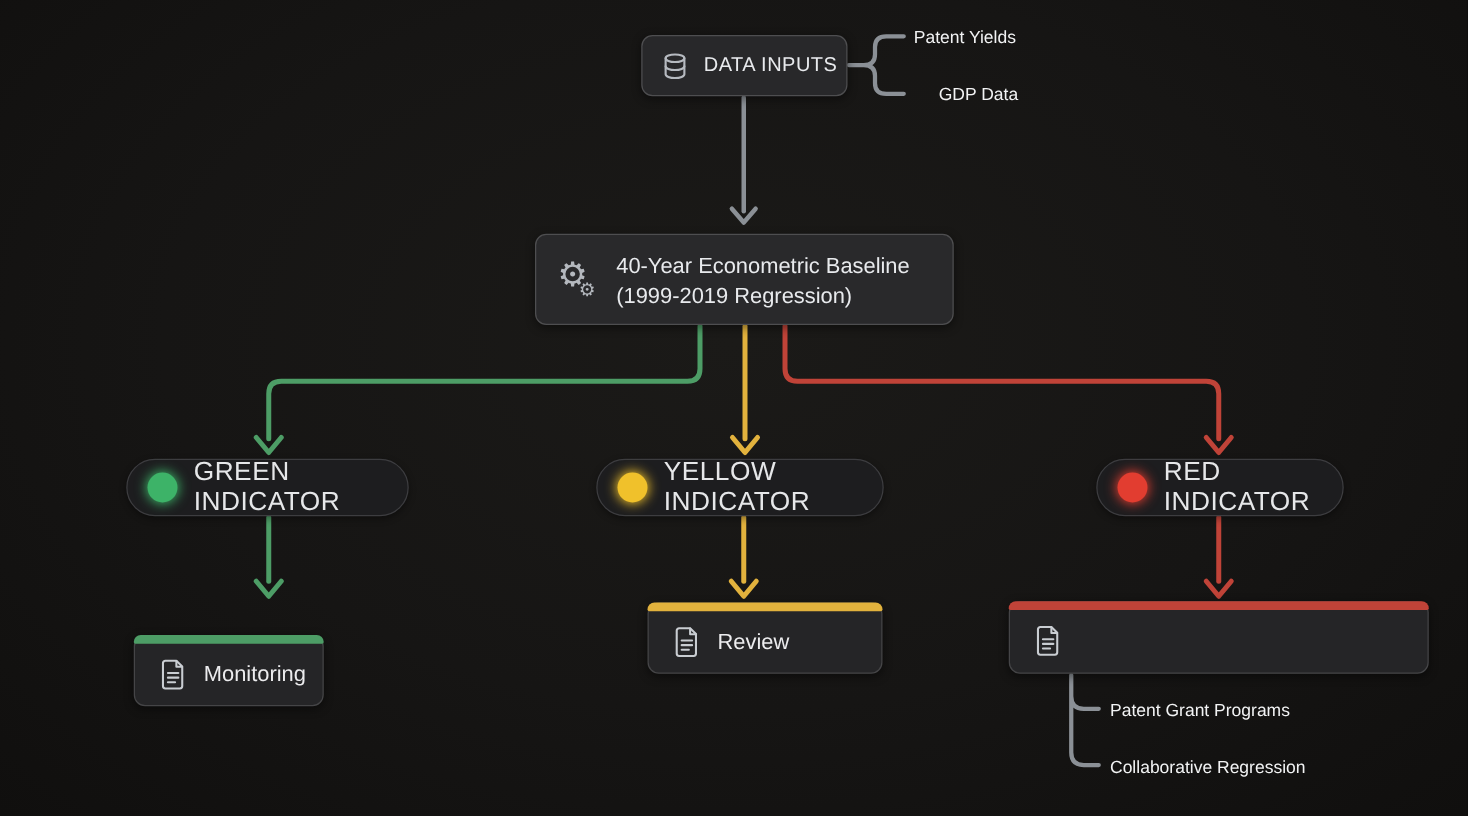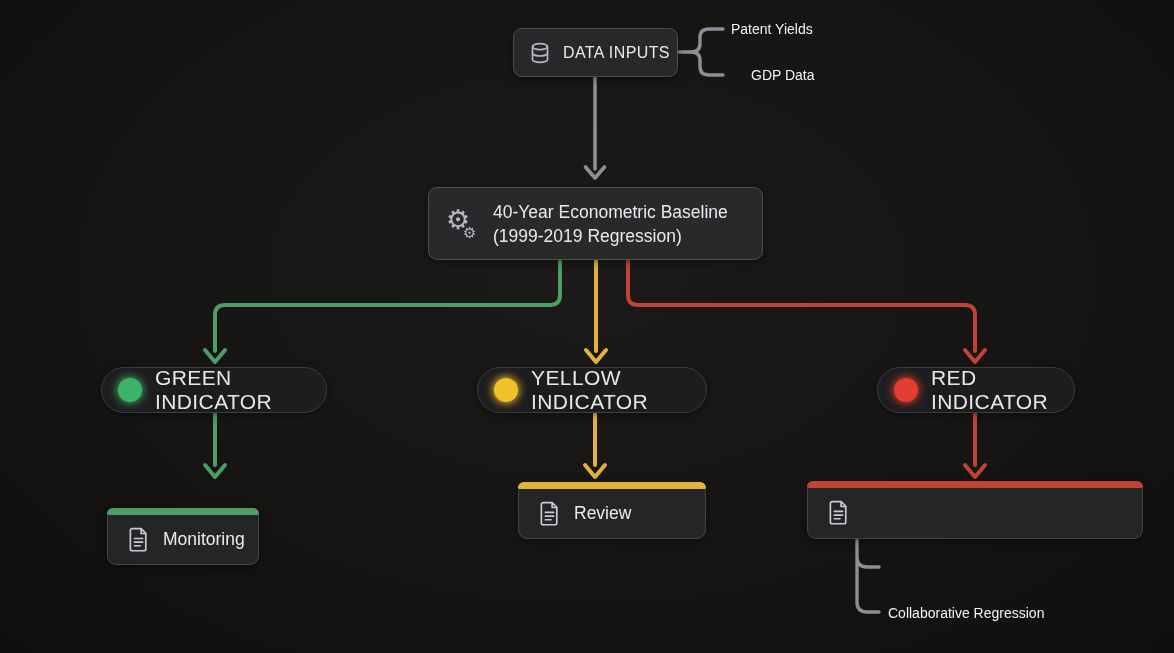--- a/index.html
+++ b/index.html
@@ -172,15 +172,16 @@
       <svg width="21" height="25" viewBox="0 0 20 24" fill="none" stroke="#c9cdd2" stroke-width="1.6" stroke-linecap="round" stroke-linejoin="round">
         <path d="M4 1.5 h8.5 L17 6 v15 a1.8 1.8 0 0 1 -1.8 1.8 H4 A1.8 1.8 0 0 1 2.2 21 V3.3 A1.8 1.8 0 0 1 4 1.5 Z"></path>
         <path d="M12.5 1.7 V6.2 H16.8"></path>
         <line x1="6" y1="11" x2="14" y2="11"></line>
         <line x1="6" y1="14.5" x2="14" y2="14.5"></line>
         <line x1="6" y1="18" x2="11.5" y2="18"></line>
       </svg>
     </span>
   </div>
 
+  <div class="sidelabel l-prog1">Patent Grant Programs</div>
   <div class="sidelabel l-prog2">Collaborative Regression</div>
 
 </div>
 
 </body></html>

